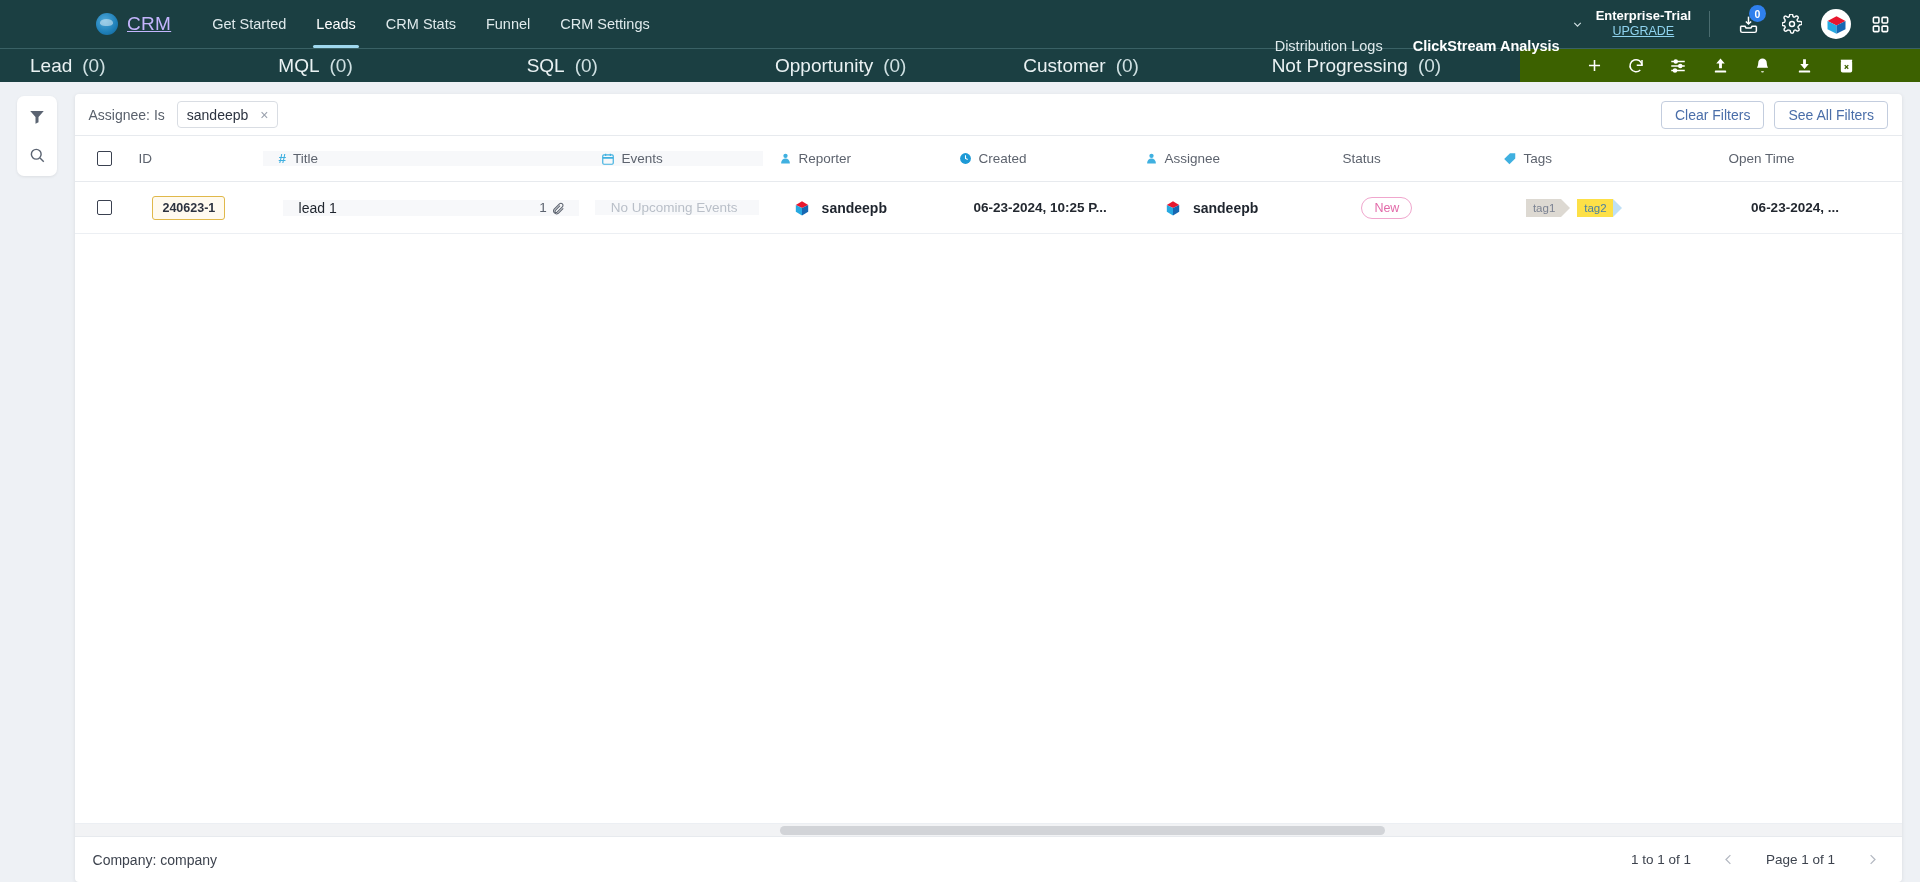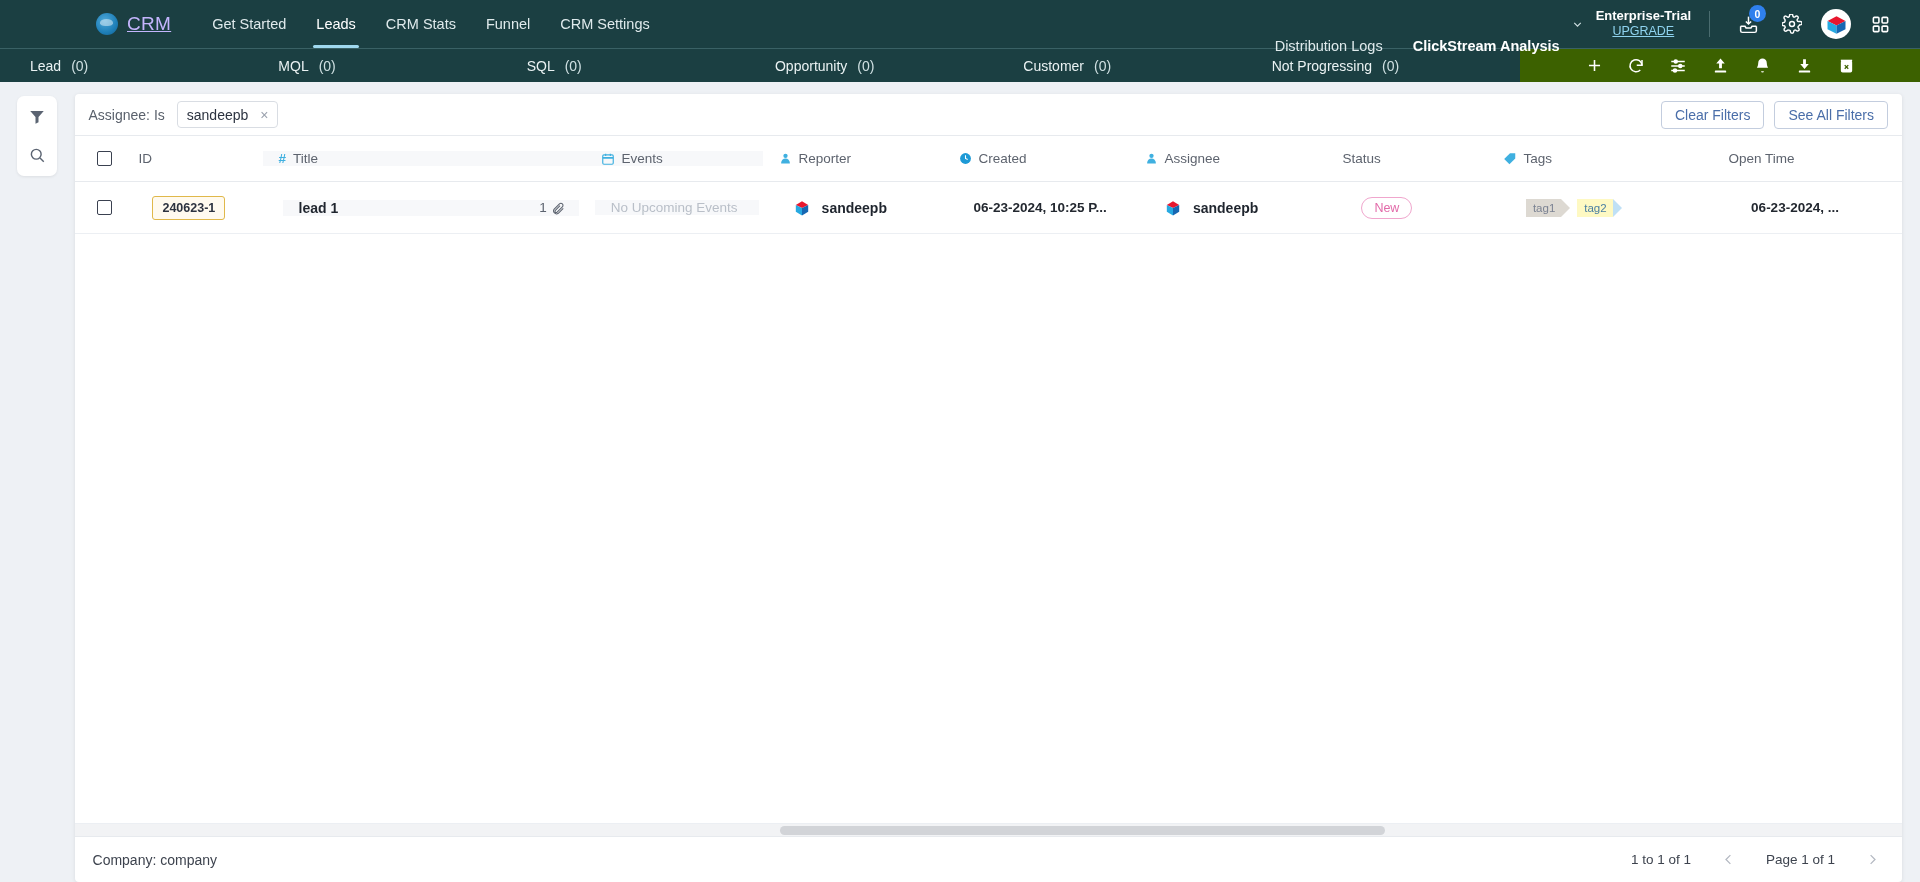--- a/index.html
+++ b/index.html
@@ -90,21 +90,21 @@
   }
 
   
   .stagebar {
     height: 34px; background: #1b3f42;
     display: flex; align-items: stretch;
     border-top: 1px solid #3a6165;
   }
   .stages { display: flex; flex: 1 1 auto; align-items: center; }
   .stage {
-    color: #eaf2f3; font-size: 14px;
+    color: #eaf2f3; font-size: 19px;
     display: flex; align-items: center; gap: 10px;
     padding: 0 0 0 0; cursor: pointer;
     flex: 1 1 0; justify-content: flex-start;
   }
   .stage:nth-child(1) { padding-left: 30px; }
   .stage-count { color: #cfe0e2; }
   .actionbar {
     background: #3c6100; width: 400px;
     display: flex; align-items: center; justify-content: center;
     gap: 16px;
@@ -200,21 +200,21 @@
     color: #2d3340; font-size: 12.5px; font-weight: bold;
     border-radius: 3px; padding: 4px 9px;
     cursor: pointer;
   }
   .title-cell {
     background: #f7f8fa; height: 100%;
     display: flex; align-items: center;
     padding-left: 16px; padding-right: 14px;
     width: 100%;
   }
-  .title-text { font-weight: bold; color: #1f252e; cursor: pointer; }
+  .title-text { font-weight: normal; color: #1f252e; cursor: pointer; }
   .attach { margin-left: auto; display: flex; align-items: center; gap: 4px; color: #5c636f; font-size: 13.5px; }
   .events-empty { color: #b9bfc8; font-size: 13.5px; }
   .events-cell-bg {
     background: #f7f8fa; height: 100%; width: 100%;
     display: flex; align-items: center; padding-left: 16px;
   }
   .head-title-bg, .head-events-bg {
     background: #f7f8fa; height: 100%; width: 100%;
     display: flex; align-items: center; gap: 7px; padding-left: 16px;
   }
@@ -230,21 +230,21 @@
     position: relative; font-size: 11.5px;
     height: 18px; display: inline-flex; align-items: center;
     padding: 0 6px 0 7px; color: #7b8292; margin-right: 16px;
   }
   .tag::after {
     content: ""; position: absolute; right: -9px; top: 0;
     border-top: 9px solid transparent; border-bottom: 9px solid transparent;
     border-left: 9px solid #ddd9d2;
   }
   .tag.t1 { background: #ddd9d2; }
-  .tag.t2 { background: #fef9c3; color: #4a7fa3; }
+  .tag.t2 { background: #fde047; color: #4a7fa3; }
   .tag.t2::after { border-left-color: #bfe0f5; }
   .date-cell { font-weight: bold; font-size: 13.5px; color: #232830; }
 
   .spacer { flex: 1 1 auto; background: #ffffff; }
 
   
   .hscroll {
     height: 13px; background: #f2f3f5; position: relative;
     border-top: 1px solid #eceff3;
   }

